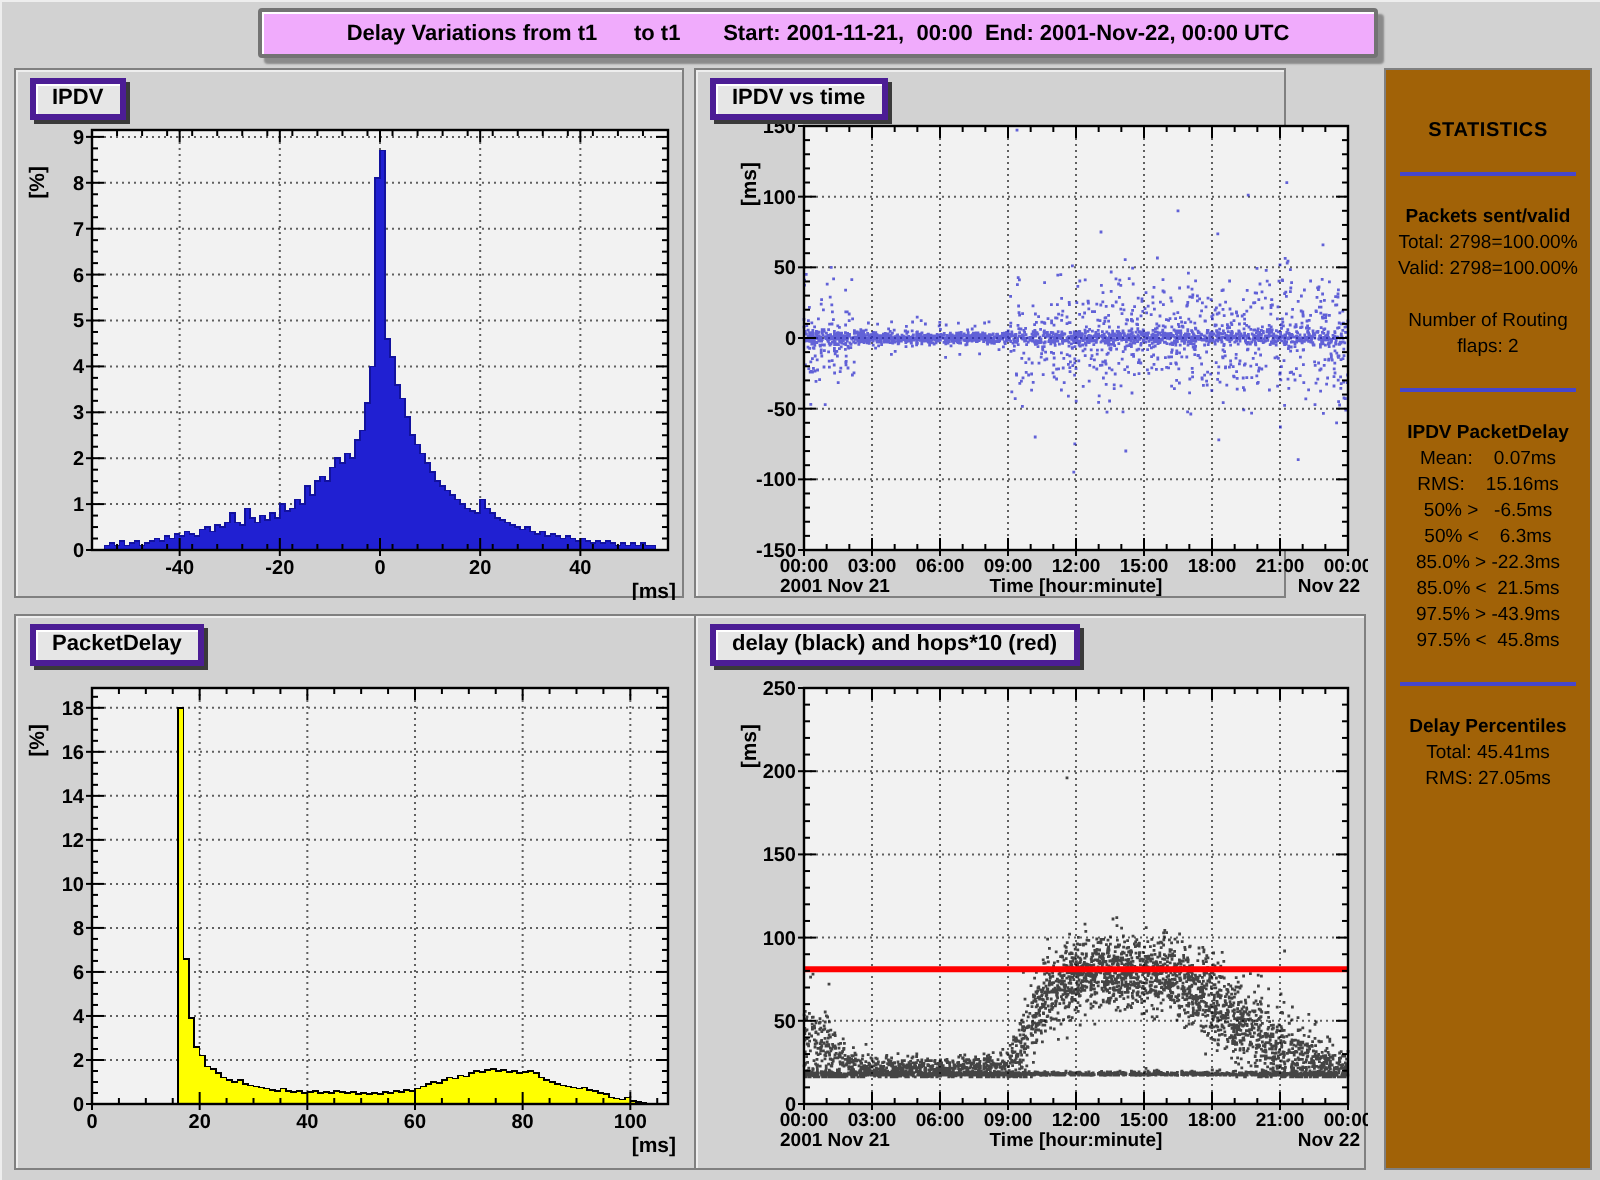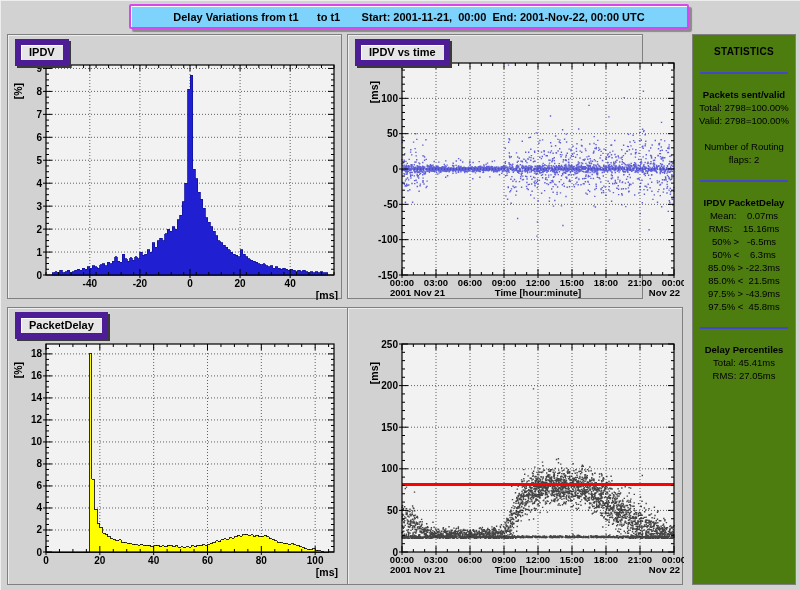--- a/index.html
+++ b/index.html
@@ -4,40 +4,40 @@
 <style>
   * { margin:0; padding:0; box-sizing:border-box; }
   html,body { width:800px; height:590px; }
   body {
     font-family:"Liberation Sans","DejaVu Sans",sans-serif;
     background:#d2d2d2; position:relative; overflow:hidden;
     border-top:1px solid #eee; border-left:1px solid #eee;
   }
   .banner {
     position:absolute; left:128px; top:3px; width:560px; height:25px;
-    background:#7dd3fc; border:2px solid #d946ef; border-radius:2px;
+    background:#f0abfc; border:2px solid #737373; border-radius:2px;
     box-shadow:3px 3px 1px #8a8a8a, inset 1px 1px 0 #fff;
     display:flex; align-items:center; justify-content:center;
     font-size:11px; font-weight:bold; color:#000; white-space:pre;
   }
   .panel {
     position:absolute; background:#d2d2d2;
     border:1px solid #808080; box-shadow:inset 1px 1px 0 #eee;
   }
   .ptitle {
     position:absolute; left:7px; top:4px; z-index:2;
-    background:#e6e6e6; border:6px solid #4c1d95;
+    background:#e6e6e6; border:3px solid #4c1d95;
     box-shadow:2px 2px 0 #3a3a3a, inset 1px 1px 0 #fff;
     font-size:11px; font-weight:bold; padding:1px 8px 2px 8px; white-space:pre;
   }
   .panel svg { position:absolute; left:0; top:0; }
   .stats {
     position:absolute; left:691px; top:33px; width:104px; height:551px;
-    background:#4d7c0f; border:1px solid #808080;
-    font-size:9.5px; color:#000; text-align:center; padding-top:10px;
+    background:#a16207; border:1px solid #808080;
+    font-size:9.5px; color:#000; text-align:center; padding-top:24px;
   }
   .stats .line { line-height:13px; white-space:pre; }
   .stats .bold { font-weight:bold; }
   .stats .hdr { font-weight:bold; font-size:10px; letter-spacing:.3px; }
   .stats .sep { height:2px; background:#4646cc; margin:14px 7px 14px 7px; }
   .stats .gap { height:13px; }
 </style>
 </head>
 <body>
 
@@ -570,20 +570,21 @@
       <text x="145.66355140186914" y="256" text-anchor="middle" font-size="10" font-weight="bold" font-family="&quot;Liberation Sans&quot;,sans-serif" fill="#000">40</text>
       <text x="199.4953271028037" y="256" text-anchor="middle" font-size="10" font-weight="bold" font-family="&quot;Liberation Sans&quot;,sans-serif" fill="#000">60</text>
       <text x="253.3271028037383" y="256" text-anchor="middle" font-size="10" font-weight="bold" font-family="&quot;Liberation Sans&quot;,sans-serif" fill="#000">80</text>
       <text x="307.1588785046729" y="256" text-anchor="middle" font-size="10" font-weight="bold" font-family="&quot;Liberation Sans&quot;,sans-serif" fill="#000">100</text>
       <text x="330" y="268" text-anchor="end" font-size="10.5" font-weight="bold" font-family="&quot;Liberation Sans&quot;,sans-serif" fill="#000">[ms]</text>
       <text x="14" y="54" text-anchor="end" font-size="10.5" font-weight="bold" font-family="&quot;Liberation Sans&quot;,sans-serif" fill="#000" transform="rotate(-90 14 54)">[%]</text>
     </svg>
 </div>
 
 <div class="panel" style="left:346px; top:306px; width:336px; height:278px;">
+  <span class="ptitle">delay (black) and hops*10 (red)</span>
   <svg width="336" height="278">
       <rect x="54" y="36" width="272" height="208" fill="#f2f2f2"></rect>
       <line x1="88" y1="36" x2="88" y2="244" stroke="#606060" stroke-width="1" stroke-dasharray="1 2"></line>
       <line x1="122" y1="36" x2="122" y2="244" stroke="#606060" stroke-width="1" stroke-dasharray="1 2"></line>
       <line x1="156" y1="36" x2="156" y2="244" stroke="#606060" stroke-width="1" stroke-dasharray="1 2"></line>
       <line x1="190" y1="36" x2="190" y2="244" stroke="#606060" stroke-width="1" stroke-dasharray="1 2"></line>
       <line x1="224" y1="36" x2="224" y2="244" stroke="#606060" stroke-width="1" stroke-dasharray="1 2"></line>
       <line x1="258" y1="36" x2="258" y2="244" stroke="#606060" stroke-width="1" stroke-dasharray="1 2"></line>
       <line x1="292" y1="36" x2="292" y2="244" stroke="#606060" stroke-width="1" stroke-dasharray="1 2"></line>
       <line x1="54" y1="202.4" x2="326" y2="202.4" stroke="#606060" stroke-width="1" stroke-dasharray="1 2"></line>

